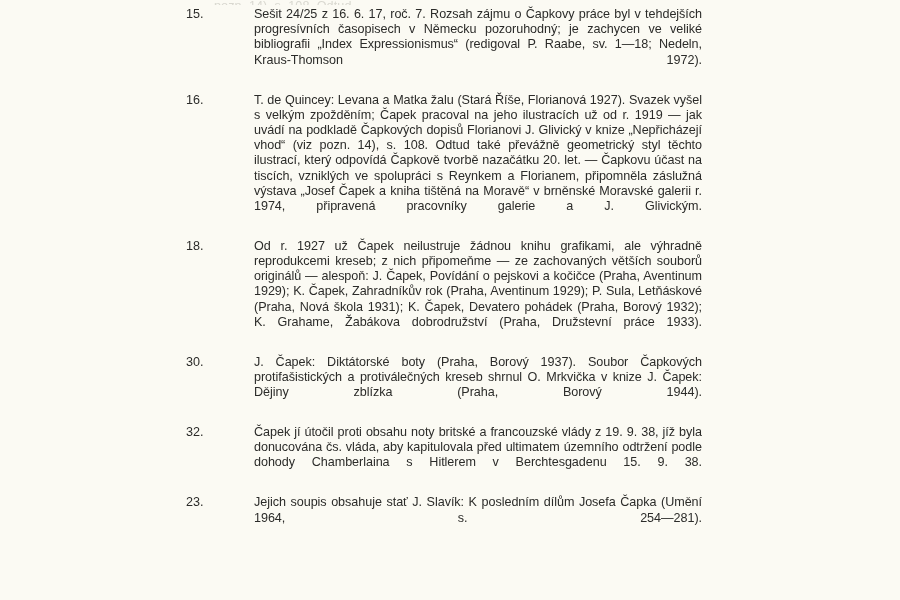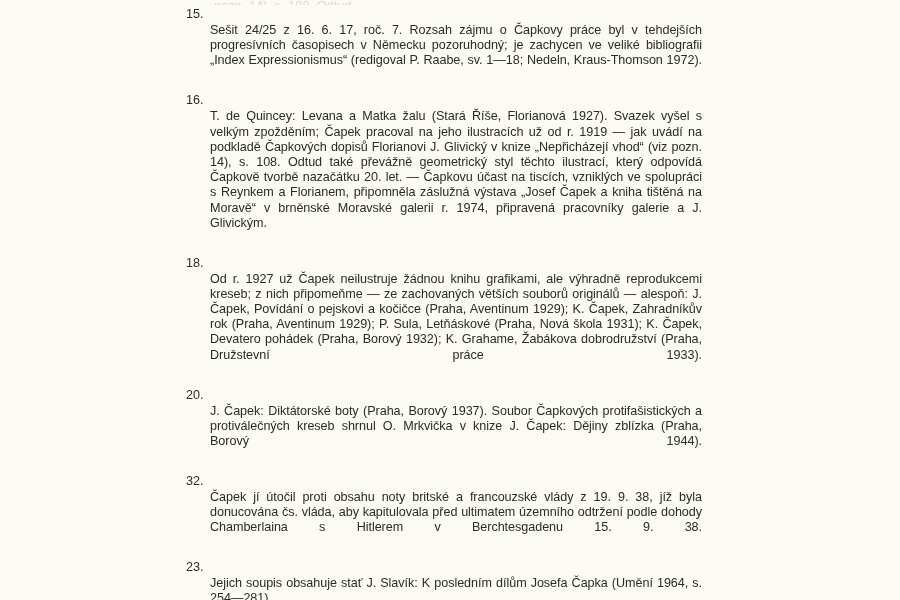--- a/index.html
+++ b/index.html
@@ -37,20 +37,21 @@
     position: absolute;
     top: 7px;
     left: 186px;
     width: 516px;
   }
 
   .note-item {
     display: flex;
     align-items: flex-start;
     margin-bottom: 9.5px;
+    gap: 44px;
   }
 
   .note-number {
     flex: 0 0 auto;
     width: 24px;
     text-align: left;
     font-size: 12.6px;
     line-height: 15.2px;
     letter-spacing: -0.05px;
     white-space: nowrap;
@@ -58,21 +59,20 @@
 
   .note-text {
     flex: 1 1 auto;
     font-size: 12.6px;
     line-height: 15.2px;
     text-align: justify;
     text-justify: inter-word;
     hyphens: manual;
     letter-spacing: -0.05px;
     word-spacing: 0.2px;
-    margin-top: 16px;
   }
 
   
   .note-text::after {
     content: "";
     display: inline-block;
     width: 100%;
   }
 
   .note-text.no-stretch::after { display: none; }
@@ -95,21 +95,21 @@
   </div>
 
 
 
   <div class="note-item">
     <div class="note-number">18.</div>
     <div class="note-text">Od r. 1927 už Čapek neilustruje žádnou knihu grafikami, ale výhradně reprodukcemi kreseb; z nich připomeňme — ze zachovaných větších souborů originálů — alespoň: J. Čapek, Povídání o pejskovi a kočičce (Praha, Aventinum 1929); K. Čapek, Zahradníkův rok (Praha, Aventinum 1929); P. Sula, Letňáskové (Praha, Nová škola 1931); K. Čapek, Devatero pohádek (Praha, Borový 1932); K. Grahame, Žabákova dobrodružství (Praha, Družstevní práce 1933).</div>
   </div>
 
   <div class="note-item">
-    <div class="note-number">20.</div>
+    <div class="note-number">30.</div>
     <div class="note-text">J. Čapek: Diktátorské boty (Praha, Borový 1937). Soubor Čapkových protifašistických a protiválečných kreseb shrnul O. Mrkvička v knize J. Čapek: Dějiny zblízka (Praha, Borový 1944).</div>
   </div>
 
   <div class="note-item">
     <div class="note-number">32.</div>
     <div class="note-text">Čapek jí útočil proti obsahu noty britské a francouzské vlády z 19. 9. 38, jíž byla donucována čs. vláda, aby kapitulovala před ultimatem územního odtržení podle dohody Chamberlaina s Hitlerem v Berchtesgadenu 15. 9. 38.</div>
   </div>
 
 
   <div class="note-item">

